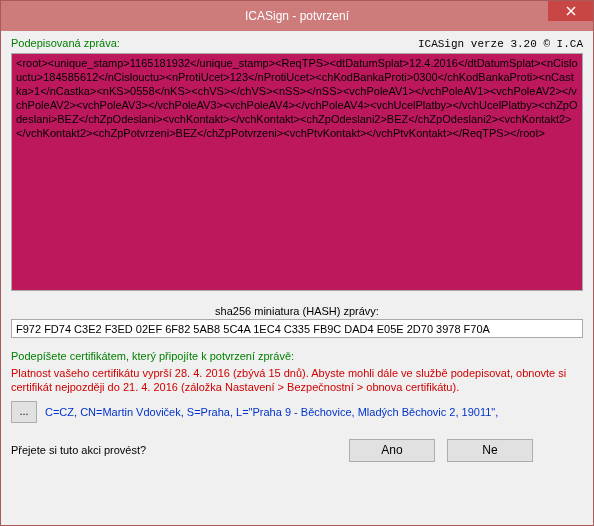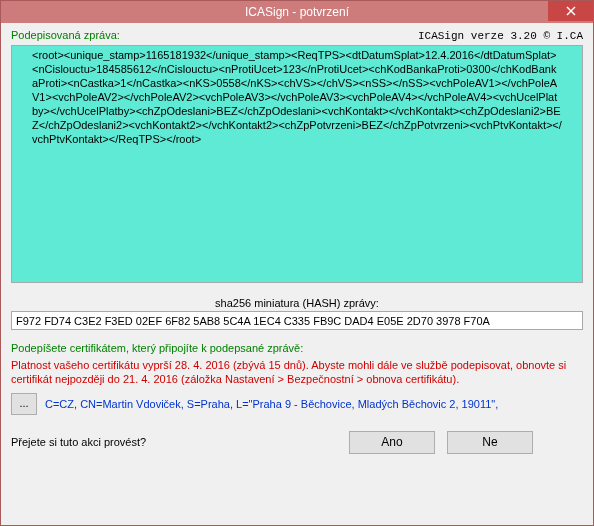--- a/index.html
+++ b/index.html
@@ -11,21 +11,21 @@
   }
   .window {
     width: 594px;
     height: 526px;
     border: 1px solid #a85a5a;
     background: #f0f0f0;
     display: flex;
     flex-direction: column;
   }
   .titlebar {
-    height: 22px;
+    height: 30px;
     background: #cd7b7b;
     display: flex;
     align-items: center;
     color: #fff;
     position: relative;
   }
   .titlebar-title {
     position: absolute;
     left: 50%;
     transform: translateX(-50%);
@@ -57,22 +57,22 @@
     justify-content: space-between;
     align-items: baseline;
     margin-bottom: 3px;
   }
   .lbl-green { color: #008000; }
   .version { color: #000; font-family: Liberation Mono, monospace; }
   .msg-box {
     width: 100%;
     height: 238px;
     border: 1px solid #a9a9a9;
-    background: #5eead4;
-    padding: 2px 20px;
+    background: #be185d;
+    padding: 2px 4px;
     line-height: 1.28;
     overflow: hidden;
     white-space: normal;
     overflow-wrap: anywhere;
     word-break: break-all;
     font-size: 11px;
     resize: none;
   }
   .hash-lbl { margin-top: 14px; margin-bottom: 2px; text-align: center; }
   .hash-input {
@@ -144,21 +144,21 @@
     <div class="row-top">
       <span class="lbl-green">Podepisovaná zpráva:</span>
       <span class="version">ICASign verze 3.20 © I.CA</span>
     </div>
 
     <div class="msg-box">&lt;root&gt;&lt;unique_stamp&gt;1165181932&lt;/unique_stamp&gt;&lt;ReqTPS&gt;&lt;dtDatumSplat&gt;12.4.2016&lt;/dtDatumSplat&gt;&lt;nCislouctu&gt;184585612&lt;/nCislouctu&gt;&lt;nProtiUcet&gt;123&lt;/nProtiUcet&gt;&lt;chKodBankaProti&gt;0300&lt;/chKodBankaProti&gt;&lt;nCastka&gt;1&lt;/nCastka&gt;&lt;nKS&gt;0558&lt;/nKS&gt;&lt;chVS&gt;&lt;/chVS&gt;&lt;nSS&gt;&lt;/nSS&gt;&lt;vchPoleAV1&gt;&lt;/vchPoleAV1&gt;&lt;vchPoleAV2&gt;&lt;/vchPoleAV2&gt;&lt;vchPoleAV3&gt;&lt;/vchPoleAV3&gt;&lt;vchPoleAV4&gt;&lt;/vchPoleAV4&gt;&lt;vchUcelPlatby&gt;&lt;/vchUcelPlatby&gt;&lt;chZpOdeslani&gt;BEZ&lt;/chZpOdeslani&gt;&lt;vchKontakt&gt;&lt;/vchKontakt&gt;&lt;chZpOdeslani2&gt;BEZ&lt;/chZpOdeslani2&gt;&lt;vchKontakt2&gt;&lt;/vchKontakt2&gt;&lt;chZpPotvrzeni&gt;BEZ&lt;/chZpPotvrzeni&gt;&lt;vchPtvKontakt&gt;&lt;/vchPtvKontakt&gt;&lt;/ReqTPS&gt;&lt;/root&gt;</div>
 
     <div class="hash-lbl">sha256 miniatura (HASH) zprávy:</div>
     <input class="hash-input" type="text" readonly="" value="F972 FD74 C3E2 F3ED 02EF 6F82 5AB8 5C4A 1EC4 C335 FB9C DAD4 E05E 2D70 3978 F70A" style="">
 
-    <div class="sign-lbl">Podepíšete certifikátem, který připojíte k podepsané zprávě:</div>
+    <div class="sign-lbl">Podepíšete certifikátem, který připojíte k potvrzení zprávě:</div>
     <div class="warn">Platnost vašeho certifikátu vyprší 28. 4. 2016 (zbývá 15 dnů). Abyste mohli dále ve službě podepisovat, obnovte si certifikát nejpozději do 21. 4. 2016 (záložka Nastavení &gt; Bezpečnostní &gt; obnova certifikátu).</div>
 
     <div class="cert-row">
       <button class="ellipsis-btn">...</button>
       <span class="cert-text">C=CZ, CN=Martin Vdoviček, S=Praha, L="Praha 9 - Běchovice, Mladých Běchovic 2, 19011",</span>
     </div>
 
     <div class="confirm-row">
       <span>Přejete si tuto akci provést?</span>
       <div class="btns">

